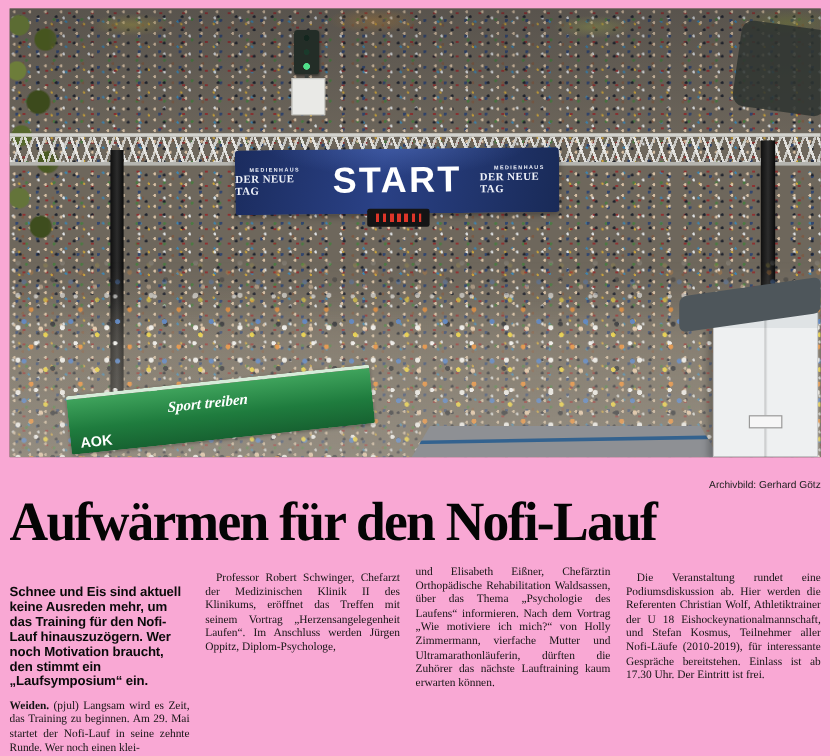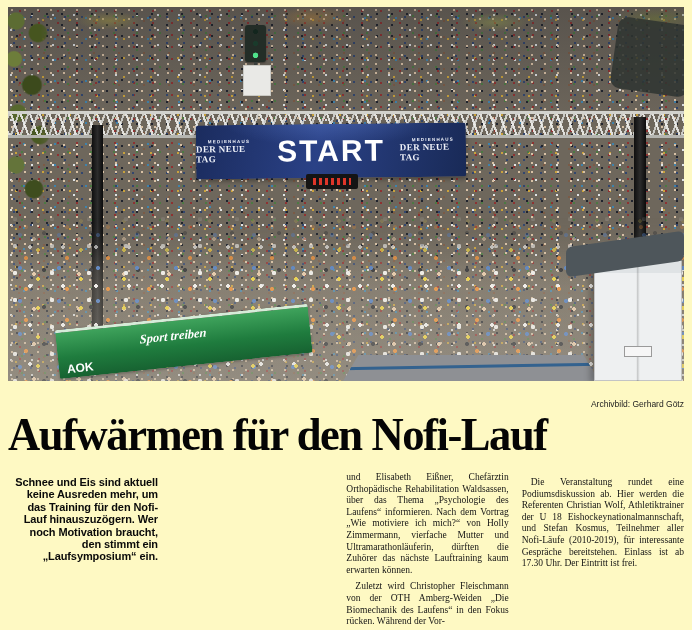--- a/index.html
+++ b/index.html
@@ -1,16 +1,16 @@
 <!DOCTYPE html>
 <html><head>
 <meta charset="utf-8">
 <style>
   html,body{margin:0;padding:0;background:#ffffff;}
-  .page{position:relative;width:692px;height:630px;background:#fef9c3;overflow:hidden;
+  .page{position:relative;width:692px;height:630px;background:#f9a8d4;overflow:hidden;
         font-family:"Liberation Serif",serif;color:#111;}
 
   
   .photo{position:absolute;left:8px;top:7px;width:676px;height:374px;overflow:hidden;background:#6e675c;}
   .crowd{position:absolute;inset:0;background-color:#6e675c;
     background-image:
       radial-gradient(circle 2.1px at 4px 3px,  #d8c1a5 55%, transparent 62%),
       radial-gradient(circle 2.1px at 9px 7px,  #20242e 55%, transparent 62%),
       radial-gradient(circle 2.2px at 6px 10px, #32466e 55%, transparent 62%),
       radial-gradient(circle 1.9px at 12px 4px, #8e3232 55%, transparent 62%),
@@ -114,22 +114,22 @@
     font:400 8.5px/13px "Liberation Sans",sans-serif;color:#222;}
 
   
   .headline{position:absolute;left:8px;top:411px;margin:0;color:#050505;
     font:700 46px/1.05 "Liberation Serif",serif;letter-spacing:-1.5px;
     transform:scaleX(.97);transform-origin:left top;white-space:nowrap;}
 
   
   .columns{position:absolute;left:8px;top:472px;width:676px;bottom:0;overflow:hidden;
     display:grid;grid-template-columns:150px 1fr 1fr 1fr;column-gap:13px;}
-  .intro{margin:4px 0 9px 0;color:#0a0a0a;
-    font:700 11px/12.4px "Liberation Sans",sans-serif;letter-spacing:-.1px;text-align:right;}
+  .intro{margin:16px 0 9px 0;color:#0a0a0a;
+    font:700 11px/12.4px "Liberation Sans",sans-serif;letter-spacing:-.1px;}
   .body{margin:0;font:400 9.5px/11.6px "Liberation Serif",serif;text-align:justify;color:#141414;}
   .p2{margin-top:5px;text-indent:9px;}
   .dateline{font-weight:700;}
 </style>
 </head>
 <body>
 
 <div class="page">
 
   <div class="photo">
@@ -171,25 +171,26 @@
 
   <div class="caption">
     <span class="credit">Archivbild: Gerhard Götz</span>
   </div>
 
   <h1 class="headline">Aufwärmen für den Nofi-Lauf</h1>
 
   <div class="columns">
     <div class="col">
       <p class="intro">Schnee und Eis sind aktuell keine Ausreden mehr, um das Training für den Nofi-Lauf hinauszuzögern. Wer noch Motivation braucht, den stimmt ein „Laufsymposium“ ein.</p>
+      <p class="body"><strong class="dateline">Weiden.</strong><span> (pjul) Langsam wird es Zeit, das Training zu beginnen. Am 29. Mai startet der Nofi-Lauf in seine zehnte Runde. Wer noch einen klei-</span></p>
     </div>
     <div class="col">
+      <p class="body p2">Professor Robert Schwinger, Chefarzt der Medizinischen Klinik II des Klinikums, eröffnet das Treffen mit seinem Vortrag „Herzensangelegenheit Laufen“. Im Anschluss werden Jürgen Oppitz, Diplom-Psychologe,</p>
     </div>
     <div class="col">
       <p class="body">und Elisabeth Eißner, Chefärztin Orthopädische Rehabilitation Waldsassen, über das Thema „Psychologie des Laufens“ informieren. Nach dem Vortrag „Wie motiviere ich mich?“ von Holly Zimmermann, vierfache Mutter und Ultramarathonläuferin, dürften die Zuhörer das nächste Lauftraining kaum erwarten können.</p>
-      <p class="body p2">Zuletzt wird Christopher Fleischmann von der OTH Amberg-Weiden „Die Biomechanik des Laufens“ in den Fokus rücken. Während der Vor-</p>
     </div>
     <div class="col">
       <p class="body p2">Die Veranstaltung rundet eine Podiumsdiskussion ab. Hier werden die Referenten Christian Wolf, Athletiktrainer der U 18 Eishockeynationalmannschaft, und Stefan Kosmus, Teilnehmer aller Nofi-Läufe (2010-2019), für interessante Gespräche bereitstehen. Einlass ist ab 17.30 Uhr. Der Eintritt ist frei.</p>
     </div>
   </div>
 
 </div>
 
 </body></html>

